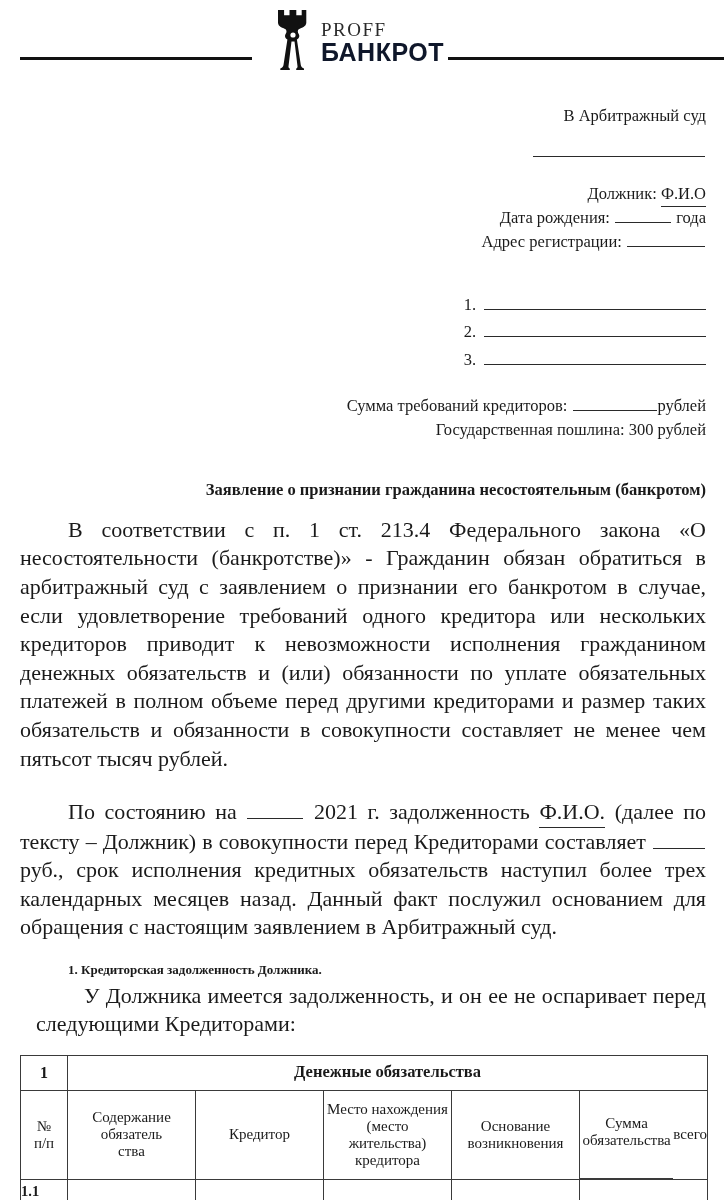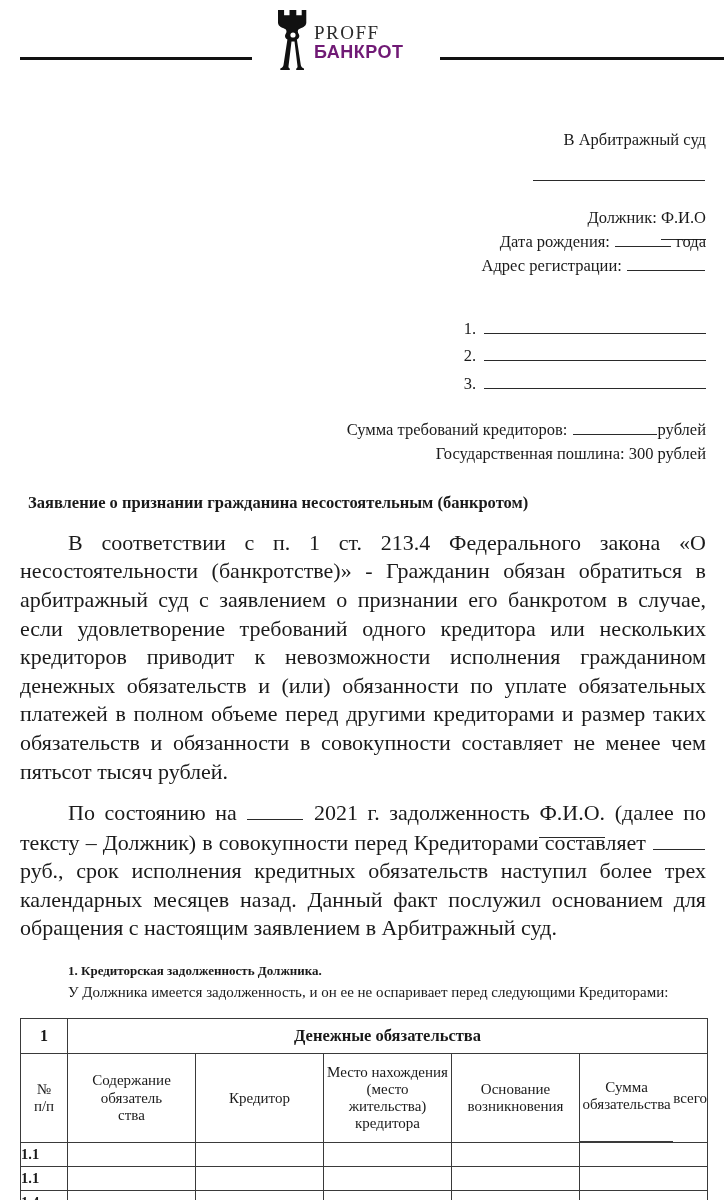--- a/index.html
+++ b/index.html
@@ -32,20 +32,21 @@
   }
   .rule-left  { left: 20px;  width: 232px; }
   .rule-right { left: 440px; width: 284px; }
 
   .logo {
     position: absolute;
     left: 268px;
     top: 8px;
     display: flex;
     align-items: center;
+    gap: 7px;
     z-index: 2;
     background: #ffffff;
     padding: 0 4px;
   }
   .logo-mark {
     width: 42px;
     height: 62px;
     flex: 0 0 auto;
     display: block;
   }
@@ -58,37 +59,37 @@
   }
   .logo-proff {
     font-family: "Liberation Serif", "DejaVu Serif", serif;
     font-size: 19px;
     letter-spacing: 1.5px;
     color: #2b2b2b;
     font-weight: 400;
   }
   .logo-bankrot {
     font-family: "Liberation Sans", "DejaVu Sans", sans-serif;
-    font-size: 18px;
+    font-size: 25px;
     font-weight: 700;
     letter-spacing: 0.5px;
-    color: #701a75;
+    color: #0f172a;
     margin-top: 1px;
   }
 
   
   .page {
     padding: 0 18px 0 20px;
     font-size: 16.5px;
     line-height: 1.28;
   }
 
   
   .requisites {
-    margin-top: 36px;
+    margin-top: 12px;
     text-align: right;
     font-size: 16.5px;
     line-height: 1.46;
   }
   .req-line { white-space: nowrap; }
   .blank {
     display: inline-block;
     border-bottom: 1.4px solid #2a2a2a;
     vertical-align: baseline;
     height: 0.95em;
@@ -96,21 +97,21 @@
   }
   .b-court  { width: 172px; }
   .b-date   { width: 56px; }
   .b-place  { width: 76px; }
   .b-addr   { width: 78px; }
   .b-snils  { width: 52px; }
   .b-inn    { width: 70px; }
   .b-sum    { width: 84px; }
   .ul-text {
     border-bottom: 1.4px solid #2a2a2a;
-    padding-bottom: 12px;
+    padding-bottom: 3px;
   }
   .req-gap-sm { height: 12px; }
   .req-gap-md { height: 18px; }
 
   .creditors-head { margin-top: 2px; }
   .creditor-row {
     display: flex;
     justify-content: flex-end;
     align-items: baseline;
     gap: 8px;
@@ -120,48 +121,48 @@
   .creditor-line {
     width: 222px;
     border-bottom: 1.4px solid #2a2a2a;
     height: 0.95em;
   }
 
   .sum-block { margin-top: 22px; line-height: 1.46; }
 
   
   .doc-title {
-    margin-top: 26px;
-    text-align: left;
+    margin-top: 37px;
+    text-align: right;
     font-weight: 700;
     font-size: 16.5px;
     padding-left: 8px;
   }
 
   
   p.body-par {
     margin: 16px 0 0 0;
     text-align: justify;
     text-indent: 48px;
     font-size: 22px;
     line-height: 1.3;
     hyphens: none;
   }
-  p.body-par.tight { margin-top: 12px; }
+  p.body-par.tight { margin-top: 24px; }
   .section-head {
     margin: 20px 0 0 0;
     font-weight: 700;
     text-indent: 48px;
     font-size: 13px;
   }
   p.no-indent-wrap {
-    margin: 3px 0 0 0;
+    margin: 3px 0 0 16px;
     text-align: justify;
     text-indent: 48px;
-    font-size: 15px;
+    font-size: 22px;
     line-height: 1.3;
   }
 
   
   .oblig-table {
     margin-top: 16px;
     width: 688px;
     border-collapse: collapse;
     table-layout: fixed;
     font-size: 15px;

